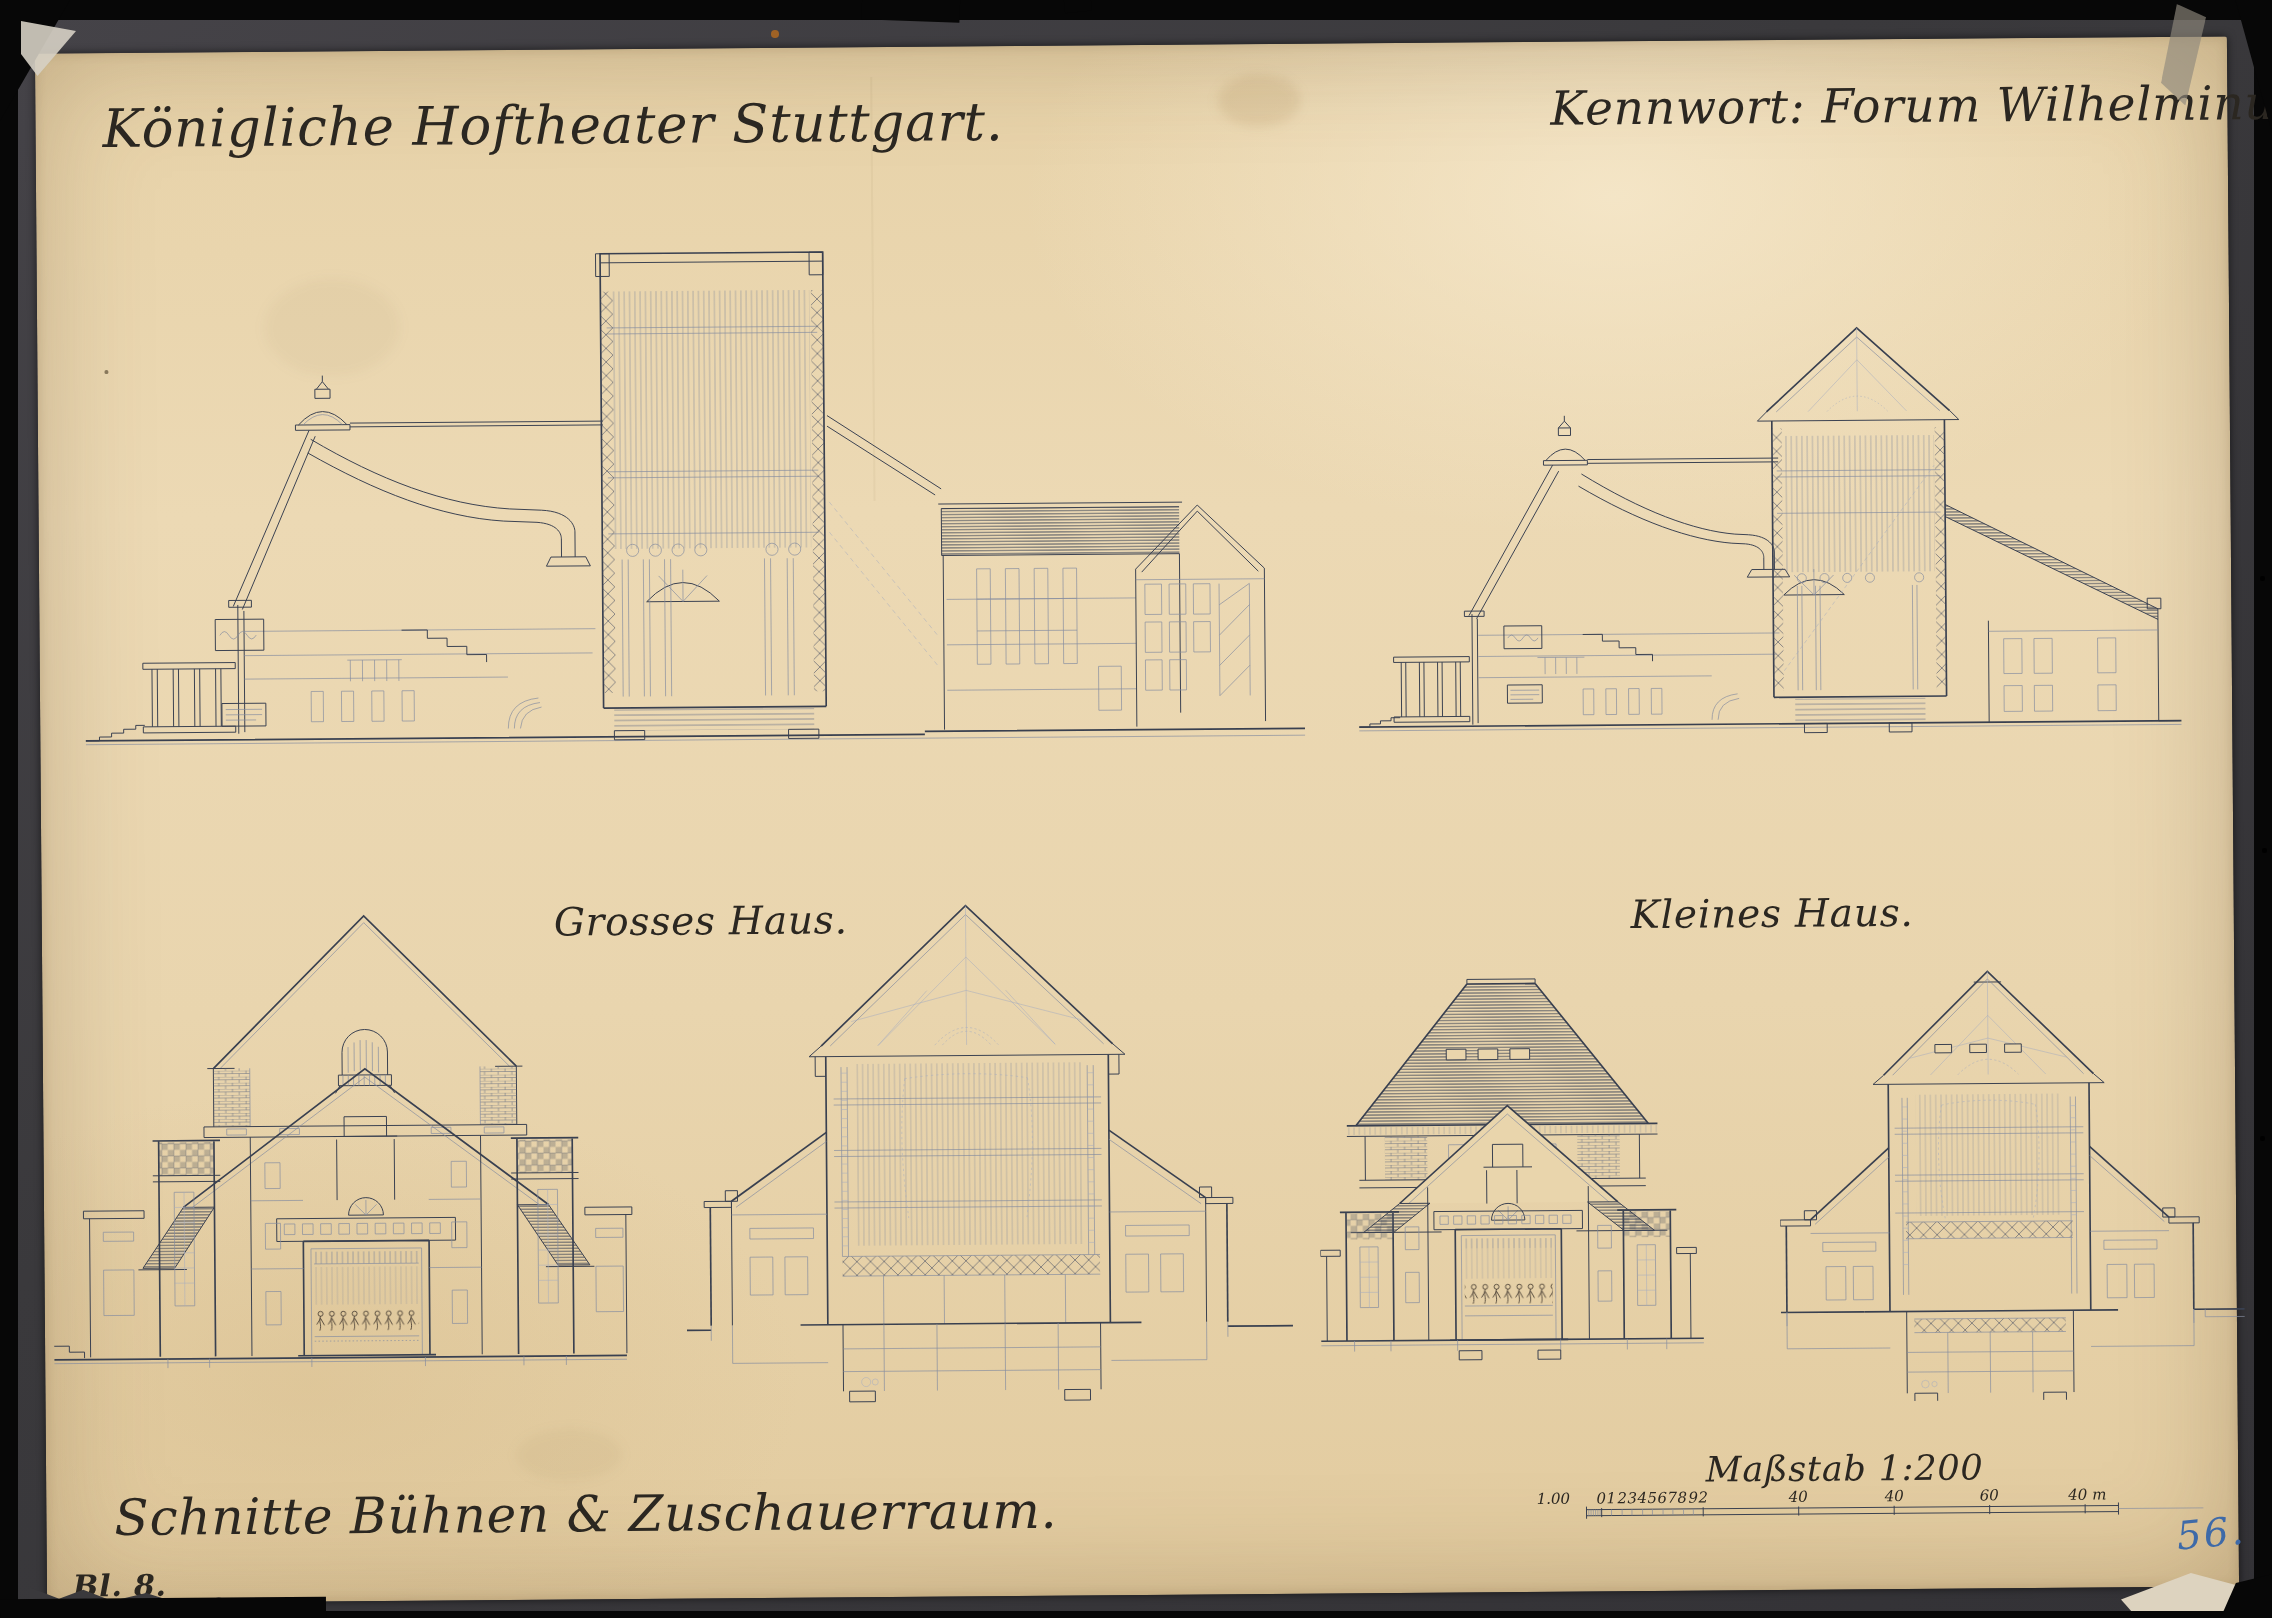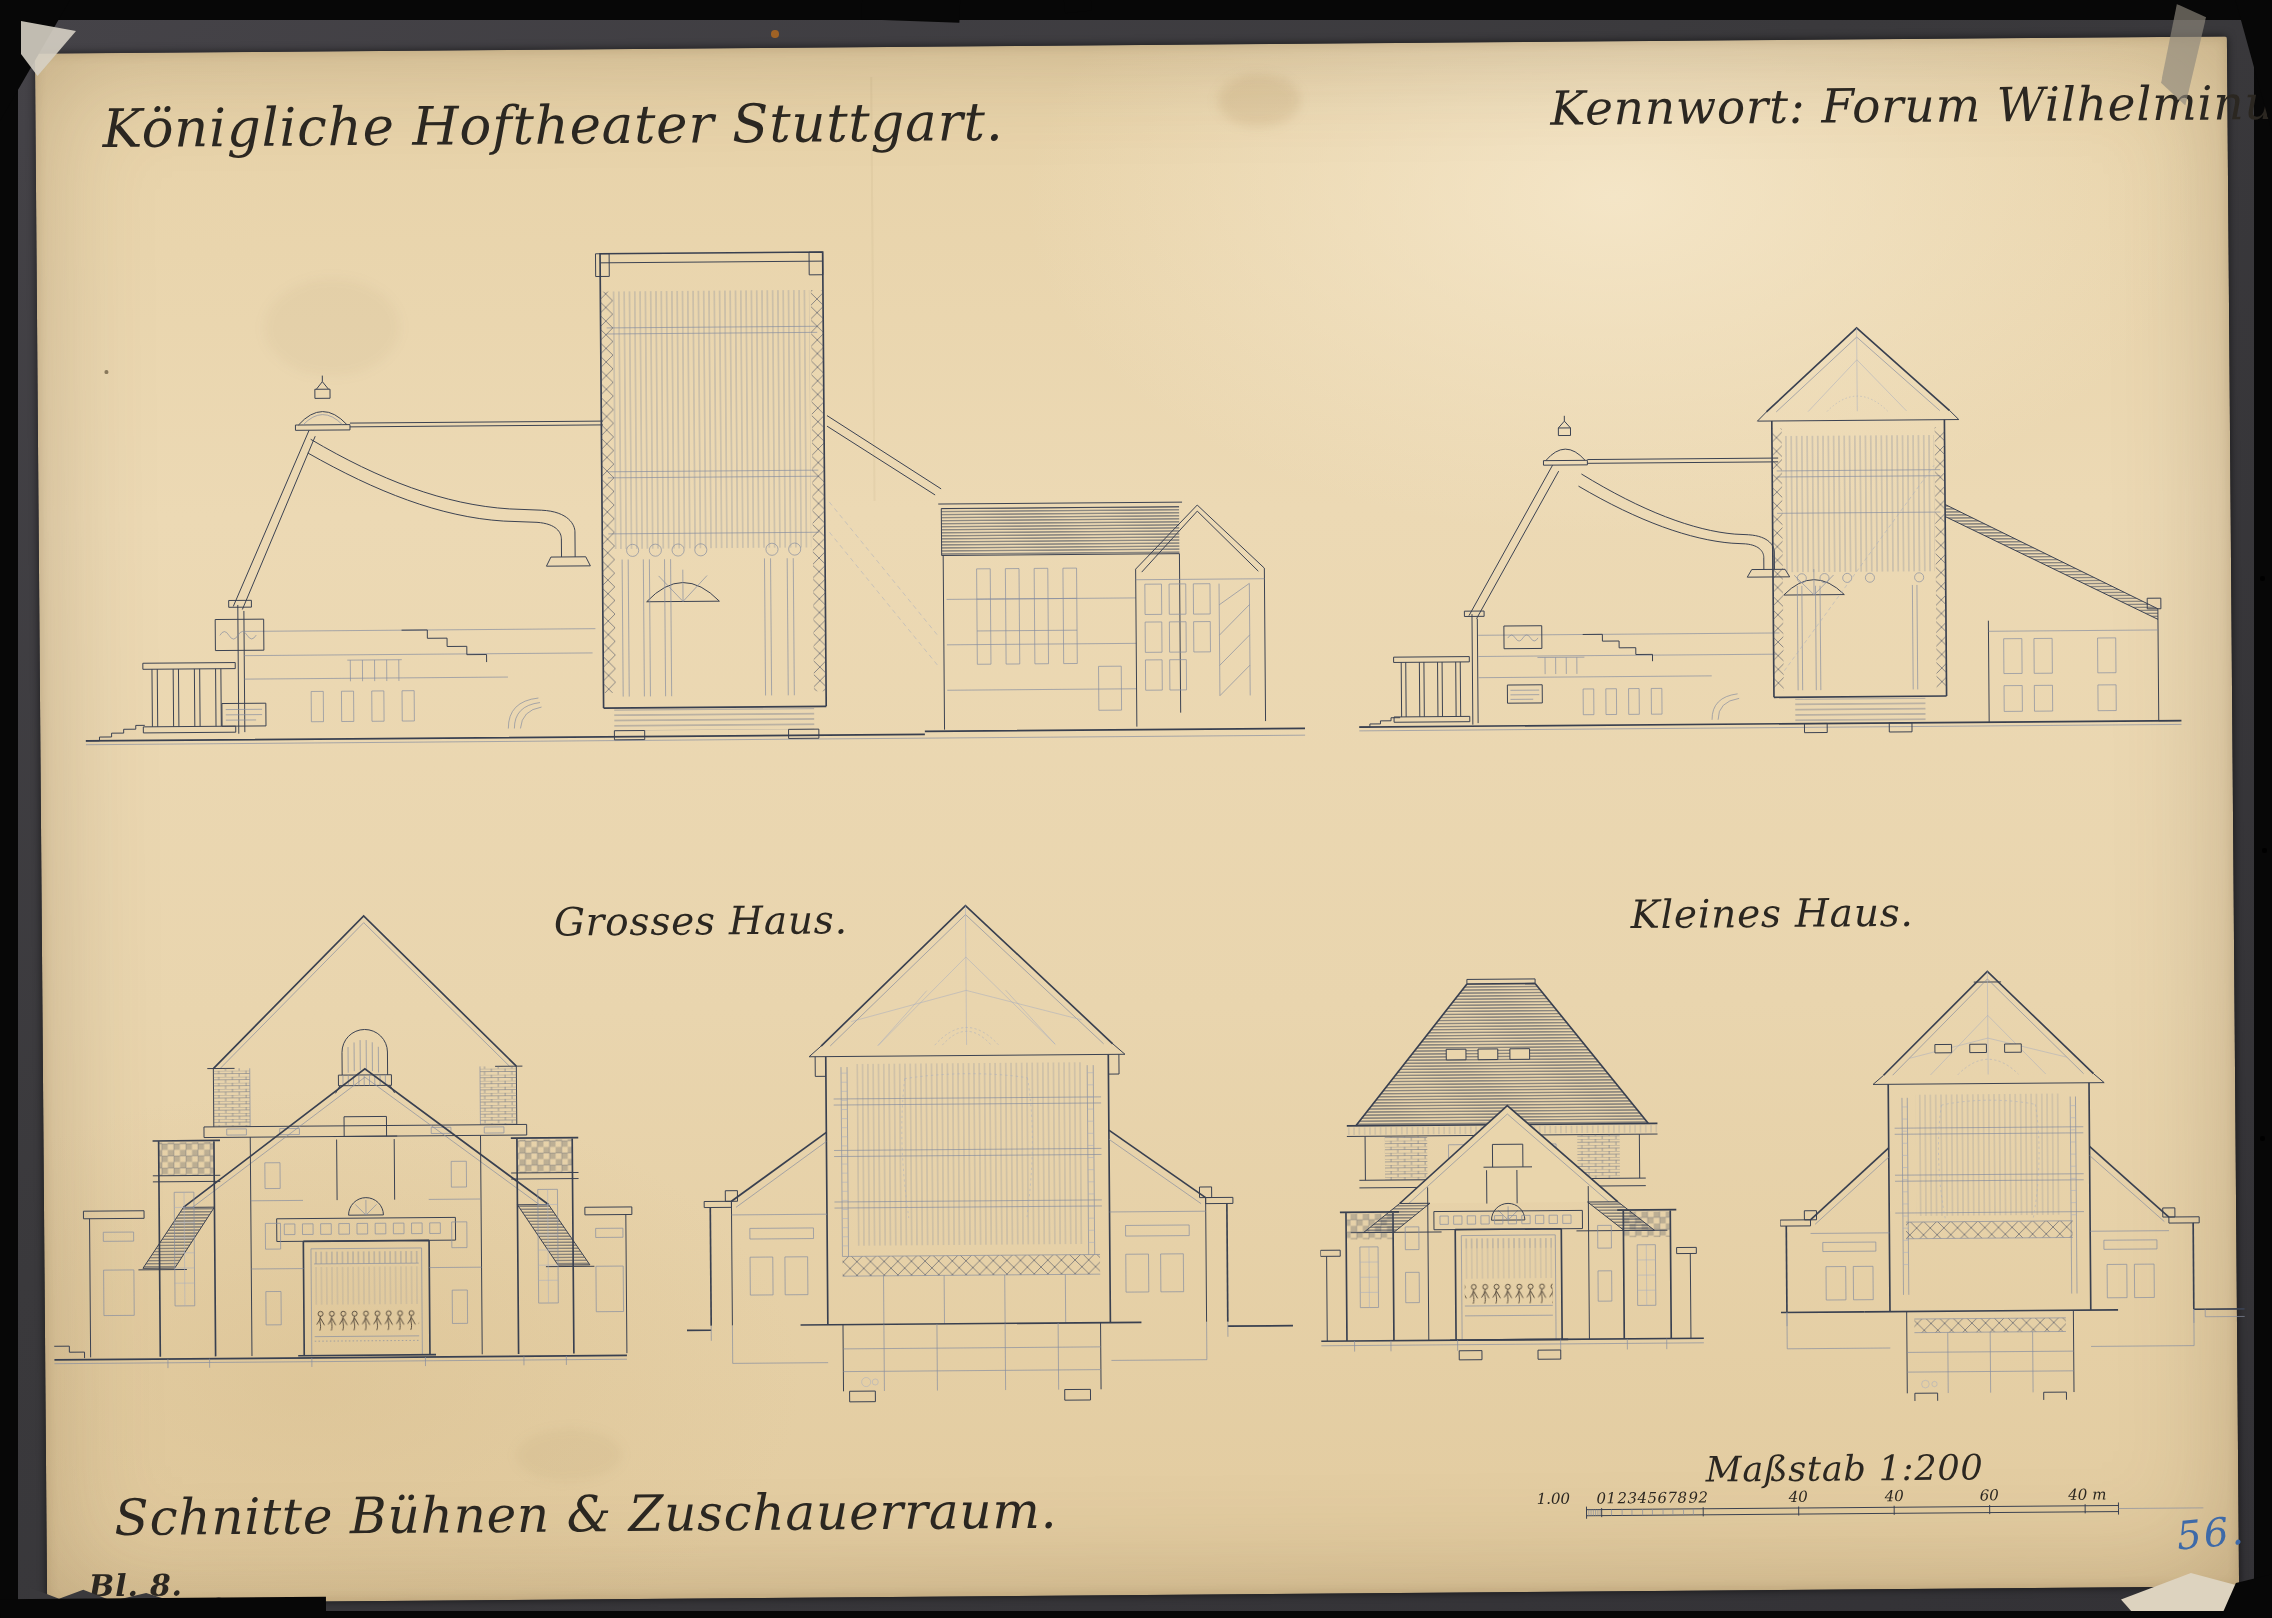--- a/index.html
+++ b/index.html
@@ -70,21 +70,21 @@
   <div class="stain" style="left:470px;top:1379px;width:106px;height:53px;background:rgba(120,95,55,.06);"></div>
   <div class="abs" style="left:67px;top:317px;width:3.8px;height:3.8px;border-radius:50%;background:rgba(60,45,25,.55);"></div>
   <div class="abs" style="left:835px;top:30px;width:2.3px;height:424px;background:rgba(90,70,40,.05);"></div>
 
   <div class="abs caltext" style="left:67px;top:45px;font-size:53px;">Königliche Hoftheater Stuttgart.</div>
   <div class="abs caltext" style="left:1515px;top:39px;width:580px;text-align:right;font-size:47px;">Kennwort: Forum Wilhelminum.</div>
   <div class="abs caltext" style="left:512px;top:850px;font-size:39px;">Grosses Haus.</div>
   <div class="abs caltext" style="left:1589px;top:851px;font-size:39px;">Kleines Haus.</div>
   <div class="abs caltext" style="left:68px;top:1436px;font-size:50px;">Schnitte Bühnen &amp; Zuschauerraum.</div>
   <div class="abs caltext" style="left:1632px;top:1409px;width:333px;text-align:center;font-size:35px;">Maßstab 1:200</div>
-  <div class="abs caltext" style="left:26px;top:1515px;font-size:30px;font-weight:bold;margin-left:16px;">Bl. 8.</div>
+  <div class="abs caltext" style="left:26px;top:1515px;font-size:30px;font-weight:bold;">Bl. 8.</div>
   <div class="abs caltext" style="left:2130px;top:1474px;font-size:39px;color:var(--blue);transform:rotate(-5deg);letter-spacing:2.3px;">56.</div>
 
   <span class="tick" style="left:1507px">1.00</span>
   <span class="tick" style="left:1555px">0</span>
   <span class="tick" style="left:1565px">1</span>
   <span class="tick" style="left:1576px">2</span>
   <span class="tick" style="left:1586px">3</span>
   <span class="tick" style="left:1596px">4</span>
   <span class="tick" style="left:1606px">5</span>
   <span class="tick" style="left:1616px">6</span>

